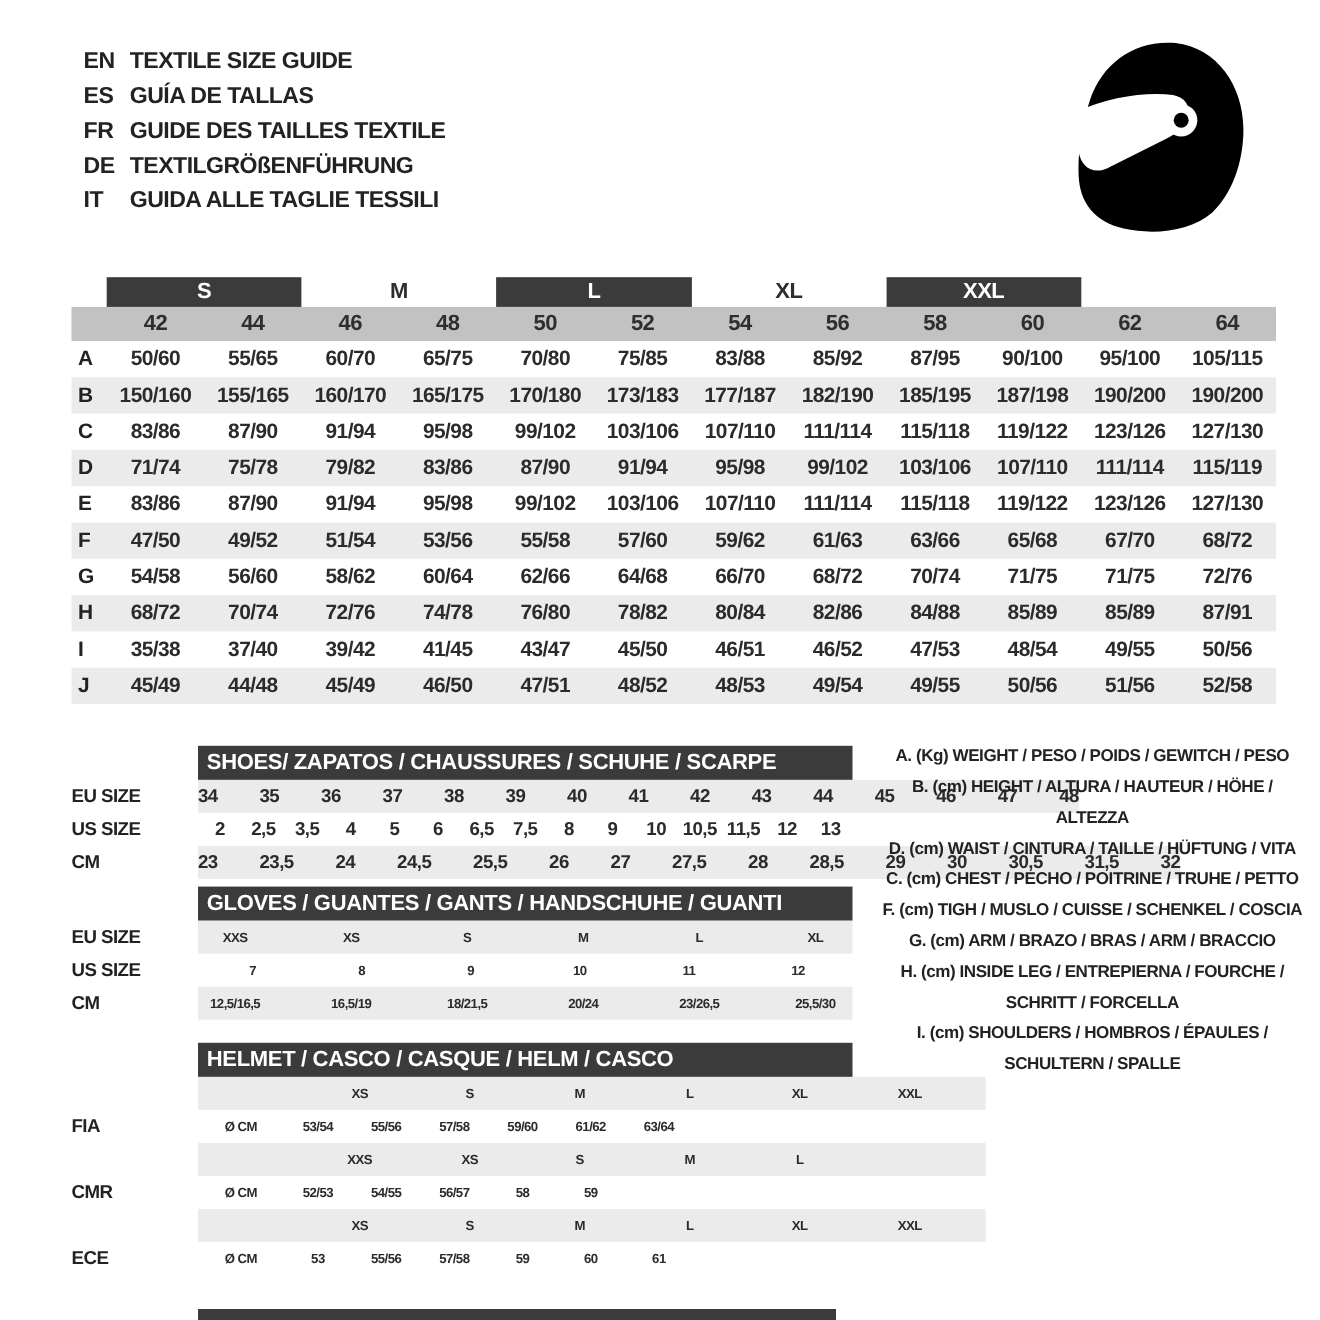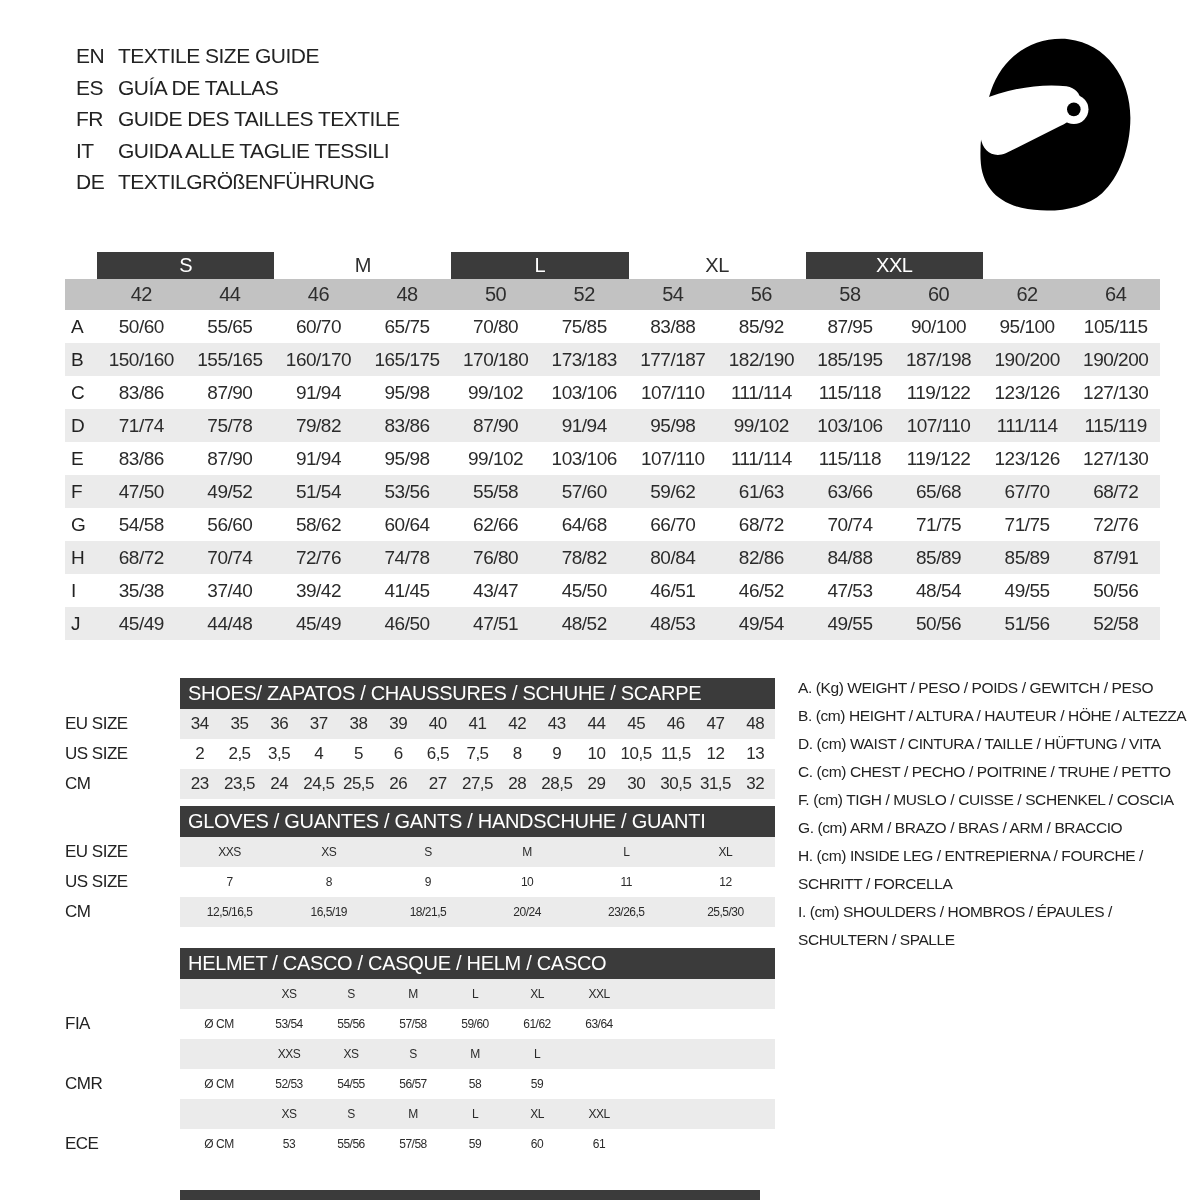--- a/index.html
+++ b/index.html
@@ -1,20 +1,20 @@
 <!DOCTYPE html>
 <html><head>
 <meta charset="utf-8">
 <style>
   * { margin:0; padding:0; box-sizing:border-box; }
   html,body { background:#ffffff; }
   .canvas {
     position:relative; width:1200px; height:1200px; background:#ffffff;
     font-family:"Liberation Sans","DejaVu Sans",sans-serif;
-    font-weight:normal; color:#222; letter-spacing:-0.5px;
+    font-weight:bold; color:#222; letter-spacing:-0.5px;
     font-stretch:condensed; overflow:hidden;
   }
   
   .langs { position:absolute; left:76px; top:40px; }
   .lang-row { display:flex; font-size:21px; line-height:31.5px; }
   .lang-code { width:42px; flex:0 0 42px; }
   
   .helmet-svg { position:absolute; left:972px; top:36px; }
   
   .main-table { position:absolute; left:65px; top:252px; width:1095px; }
@@ -30,31 +30,31 @@
   .size-cell { font-size:19px; line-height:33px; text-align:center; color:#2b2b2b; }
   
   .section { position:absolute; left:65px; width:710px; }
   .sec-row { display:flex; }
   .sec-label { width:115px; flex:0 0 115px; font-size:17px; line-height:30px; }
   .sec-bar {
     height:31px; line-height:31px; background:#3b3b3b; color:#ffffff;
     font-size:20px; padding-left:8px; flex:1; letter-spacing:-0.3px;
   }
   .cells { flex:1; display:grid; }
-  .cells.stripe-bg { background:#ebebeb; }
+  .cells.stripe-bg { background:#ebebeb;gap:38px; }
   .cell { font-size:17px; line-height:30px; text-align:center; color:#2b2b2b; }
   .shoes-cells { grid-template-columns:repeat(15,1fr); }
   .gloves-cells { grid-template-columns:repeat(6,1fr); }
   .gloves-cells .cell, .helmet-cells .cell { font-size:12px; }
   .helmet-cells { grid-template-columns:78px repeat(6,62px) 1fr; }
   .sec-row { height:30px;justify-content:space-between; }
   .sec-row.bar-row { height:31px; }
   
   .legend { position:absolute; left:798px; top:674px; width:390px; }
-  .legend-item { font-size:15.5px; line-height:28px; white-space:pre-line; letter-spacing:-0.4px; }
+  .legend-item { font-size:15.5px; line-height:28px; white-space:pre-line; letter-spacing:-0.4px;text-align:center; }
   
   .bottom-bar { position:absolute; left:180px; top:1190px; width:580px; height:10px; background:#3b3b3b; }
 </style>
 </head>
 <body>
 
 <div class="canvas">
 
   <div class="langs" id="langs">
       <div class="lang-row">
@@ -63,26 +63,26 @@
       </div>
       <div class="lang-row">
         <div class="lang-code">ES</div>
         <div class="lang-title">GUÍA DE TALLAS</div>
       </div>
       <div class="lang-row">
         <div class="lang-code">FR</div>
         <div class="lang-title">GUIDE DES TAILLES TEXTILE</div>
       </div>
       <div class="lang-row">
+        <div class="lang-code">DE</div>
+        <div class="lang-title">TEXTILGRÖßENFÜHRUNG</div>
+      </div>
+      <div class="lang-row">
         <div class="lang-code">IT</div>
         <div class="lang-title">GUIDA ALLE TAGLIE TESSILI</div>
-      </div>
-      <div class="lang-row">
-        <div class="lang-code">DE</div>
-        <div class="lang-title">TEXTILGRÖßENFÜHRUNG</div>
       </div>
     </div>
 
   <svg class="helmet-svg" width="168" height="176" viewBox="0 0 156 168" aria-hidden="true">
     <path fill="#000000" d="M90,3 C55,0 27,20 16,52 C10,70 5,96 6,118 C7,142 20,158 45,164
              C72,170 104,166 122,150 C138,135 149,108 149,78 C149,40 126,7 90,3 Z"></path>
     <path fill="#ffffff" d="M5,62 C32,50 64,45 88,48 C98,50 103,57 101,66 C99,75 92,81 82,86
              L30,112 C18,117 8,110 6,97 C4,84 3,72 5,62 Z"></path>
     <circle cx="95" cy="70" r="14" fill="#ffffff"></circle>
     <circle cx="95" cy="70" r="6.5" fill="#000000"></circle>

